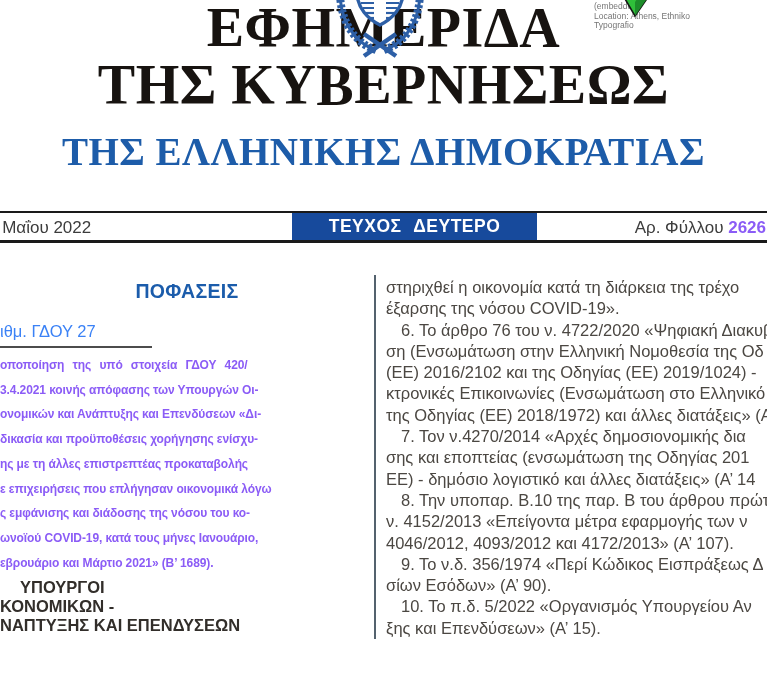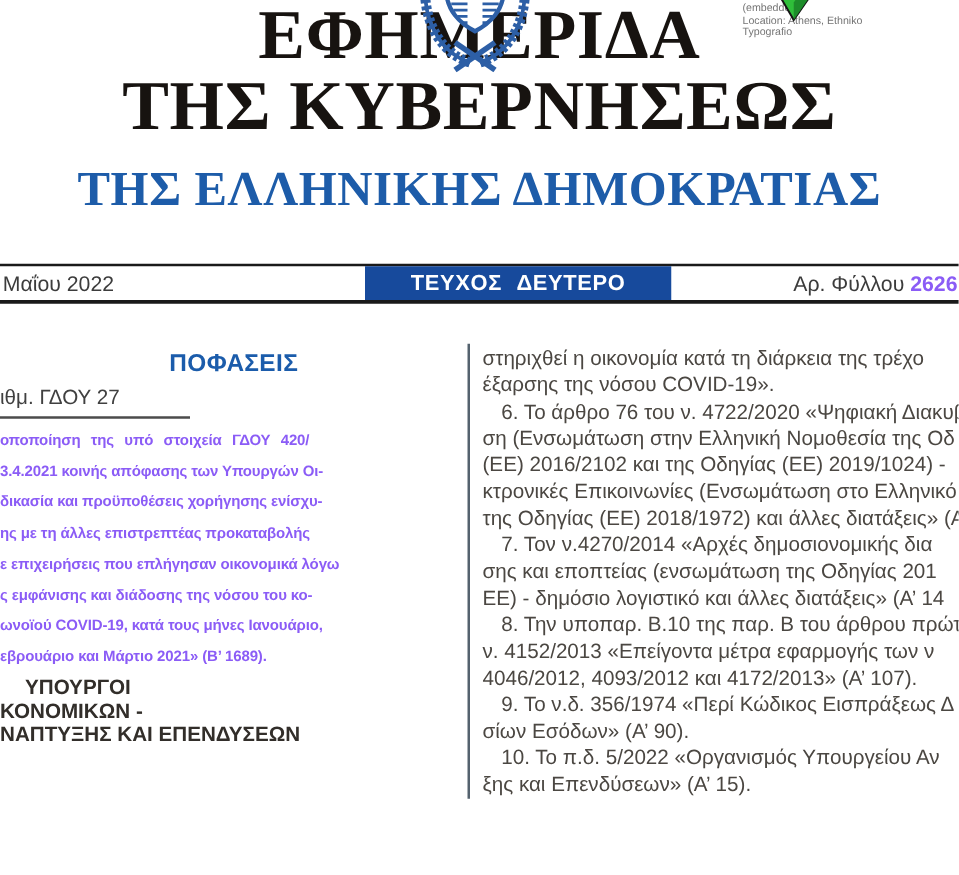--- a/index.html
+++ b/index.html
@@ -41,21 +41,21 @@
   .issue-bar .issue { position: absolute; right: 1px; top: 5px; font-size: 17px; color: #3c3c3c; white-space: nowrap; }
   .issue-bar .issue .num { font-weight: bold; color: #8b5cf6; }
 
   
   .columns { display: flex; margin-top: 32px; align-items: stretch; }
   .col-left  { width: 374px; overflow: hidden; padding-top: 5px; }
   .divider   { width: 2px; background: #54626e; }
   .col-right { flex: 1; overflow: hidden; padding-top: 2px; padding-left: 10px; }
 
   .section-title { font-size: 19.5px; line-height: 23px; font-weight: bold; color: #1b5cab; letter-spacing: 0.3px; text-align: center; }
-  .doc-number { margin-top: 6px; font-size: 16.5px; line-height: 19px; color: #404040; }
+  .doc-number { margin-top: 19px; font-size: 16.5px; line-height: 19px; color: #3b82f6; }
   .doc-rule { width: 152px; height: 2px; background: #4c4c4c; margin-top: 5px; }
 
   .subject { margin-top: 5px; font-weight: bold; font-size: 12px; line-height: 24.7px;
              color: #8b5cf6; letter-spacing: -0.1px; }
   .subject > div { white-space: nowrap; }
   .subject > div:first-child { word-spacing: 5px; }
 
   .ministers { margin-top: 3px; font-weight: bold; font-size: 16.5px; line-height: 19px; color: #322e2a; }
   .ministers > div { white-space: nowrap; }
   .ministers > div:first-child { padding-left: 20px; }
@@ -136,20 +136,21 @@
 
   <div class="columns">
 
     <div class="col-left">
       <div class="section-title">ΠΟΦΑΣΕΙΣ</div>
       <div class="doc-number">ιθμ. ΓΔΟΥ 27</div>
       <div class="doc-rule"></div>
       <div class="subject">
           <div>οποποίηση της υπό στοιχεία ΓΔΟΥ 420/</div>
           <div>3.4.2021 κοινής απόφασης των Υπουργών Οι-</div>
+          <div>ονομικών και Ανάπτυξης και Επενδύσεων «Δι-</div>
           <div>δικασία και προϋποθέσεις χορήγησης ενίσχυ-</div>
           <div>ης με τη άλλες επιστρεπτέας προκαταβολής</div>
           <div>ε επιχειρήσεις που επλήγησαν οικονομικά λόγω</div>
           <div>ς εμφάνισης και διάδοσης της νόσου του κο-</div>
           <div>ωνοϊού COVID-19, κατά τους μήνες Ιανουάριο,</div>
           <div>εβρουάριο και Μάρτιο 2021» (Β’ 1689).</div>
         </div>
       <div class="ministers">
           <div>ΥΠΟΥΡΓΟΙ</div>
           <div>ΚΟΝΟΜΙΚΩΝ -</div>

